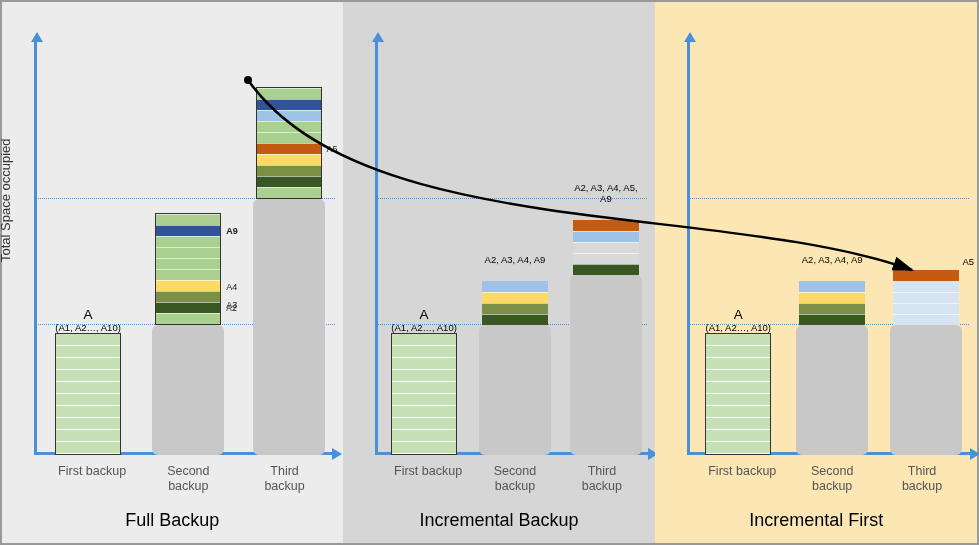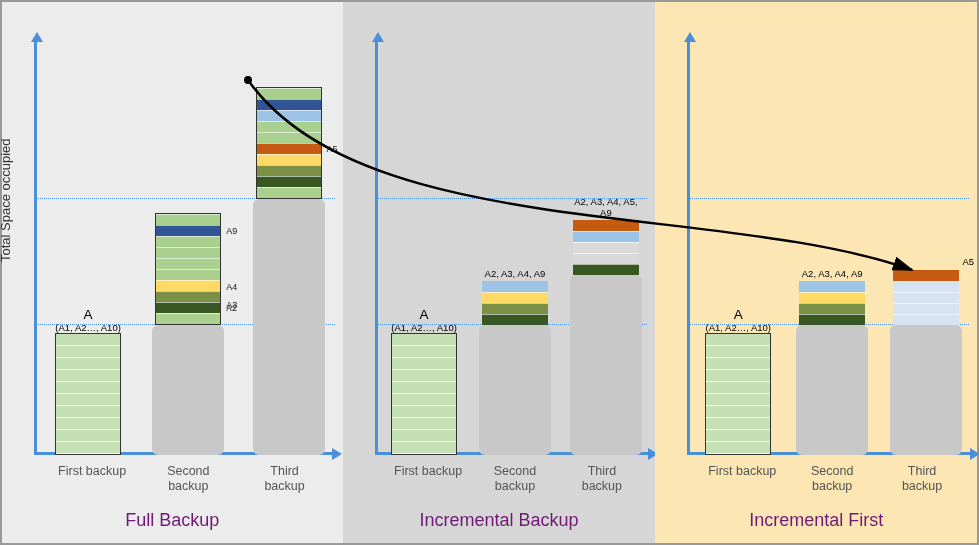--- a/index.html
+++ b/index.html
@@ -118,34 +118,34 @@
   font-size: 12.5px;
   color: #555;
 }
 .xlabels div { width: 72px; line-height: 1.25; margin-top: 8px; }
 .panel-title {
   position: absolute;
   bottom: 12px;
   width: 100%;
   text-align: center;
   font-size: 18px;
-  color: #701a75;
+  color: #000000;
 }
 .datalabel { font-size: 13.5px; text-align: center; }
 .datalabel .sm { font-size: 9.5px; display: block; }
 .sidelabel {
   position: absolute;
   font-size: 9px;
   color: #222;
   white-space: nowrap;
 }
 .toplabel {
   font-size: 9.5px;
   text-align: center;
-  margin-bottom: 2px;
+  margin-bottom: 16px;
 }
 svg.arrow {
   position: absolute;
   top: 0; left: 0;
   width: 979px; height: 545px;
   pointer-events: none;
 }
 </style>
 </head>
 <body>
@@ -188,21 +188,21 @@
           <div class="seg c-yellow"></div>
           <div class="seg c-green"></div>
           <div class="seg c-green"></div>
           <div class="seg c-green"></div>
           <div class="seg c-green"></div>
           <div class="seg c-dblue"></div>
           <div class="seg c-green"></div>
           <span class="sidelabel" style="left:70px; bottom:10px;font-family:Liberation Mono, monospace;">A2</span>
           <span class="sidelabel" style="left:70px; bottom:14px;">A3</span>
           <span class="sidelabel" style="left:70px; bottom:32px;">A4</span>
-          <span class="sidelabel" style="left:70px; bottom:88px;">A9</span>
+          <span class="sidelabel" style="left:70px; bottom:88px;font-weight:bold;">A9</span>
         </div>
         <div class="shadow" style="height:130px;"></div>
       </div>
 
       <div class="col">
         <div class="stack" style="position:relative;">
           <div class="seg c-green"></div>
           <div class="seg c-dgreen"></div>
           <div class="seg c-olive"></div>
           <div class="seg c-yellow"></div>

